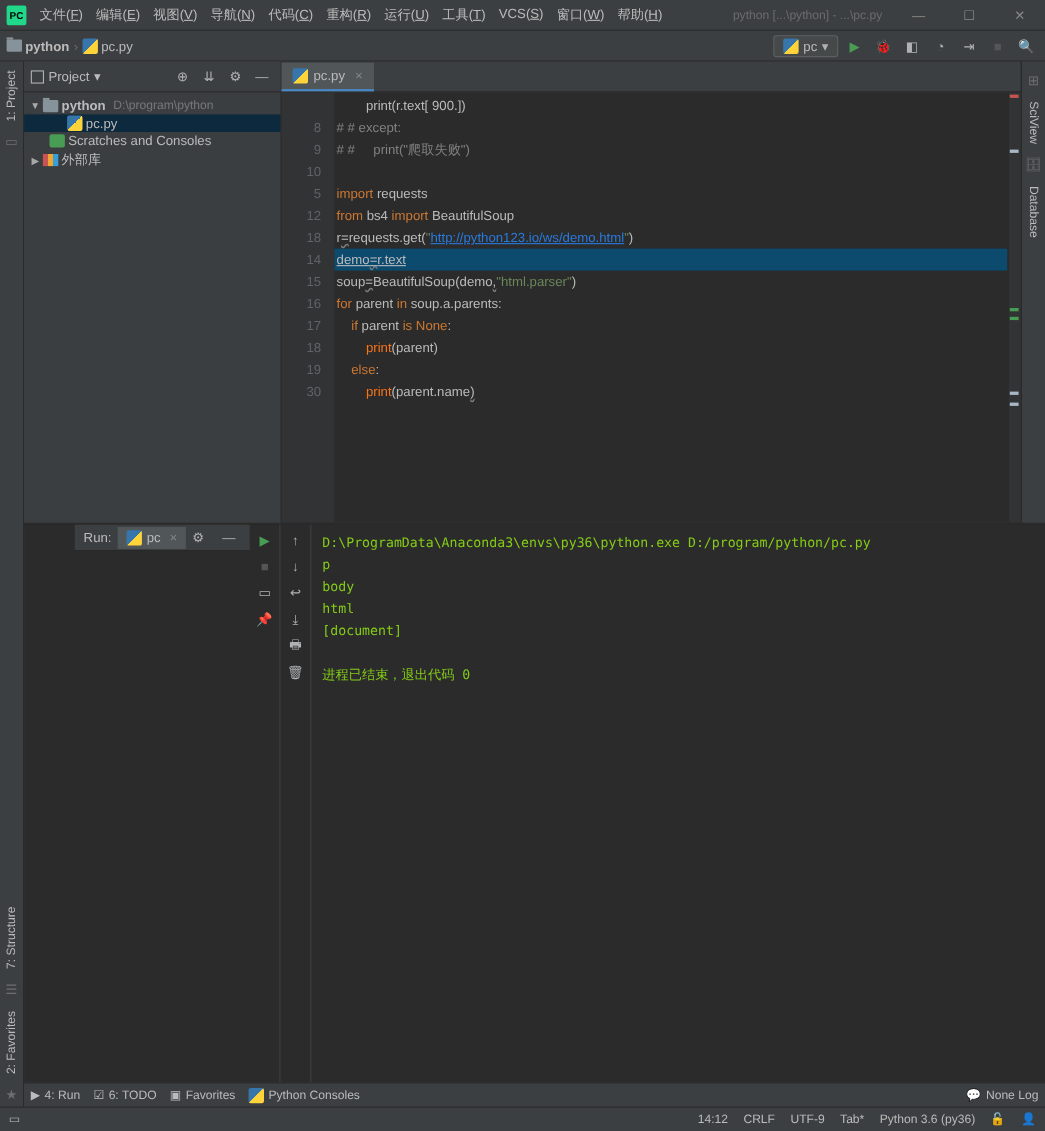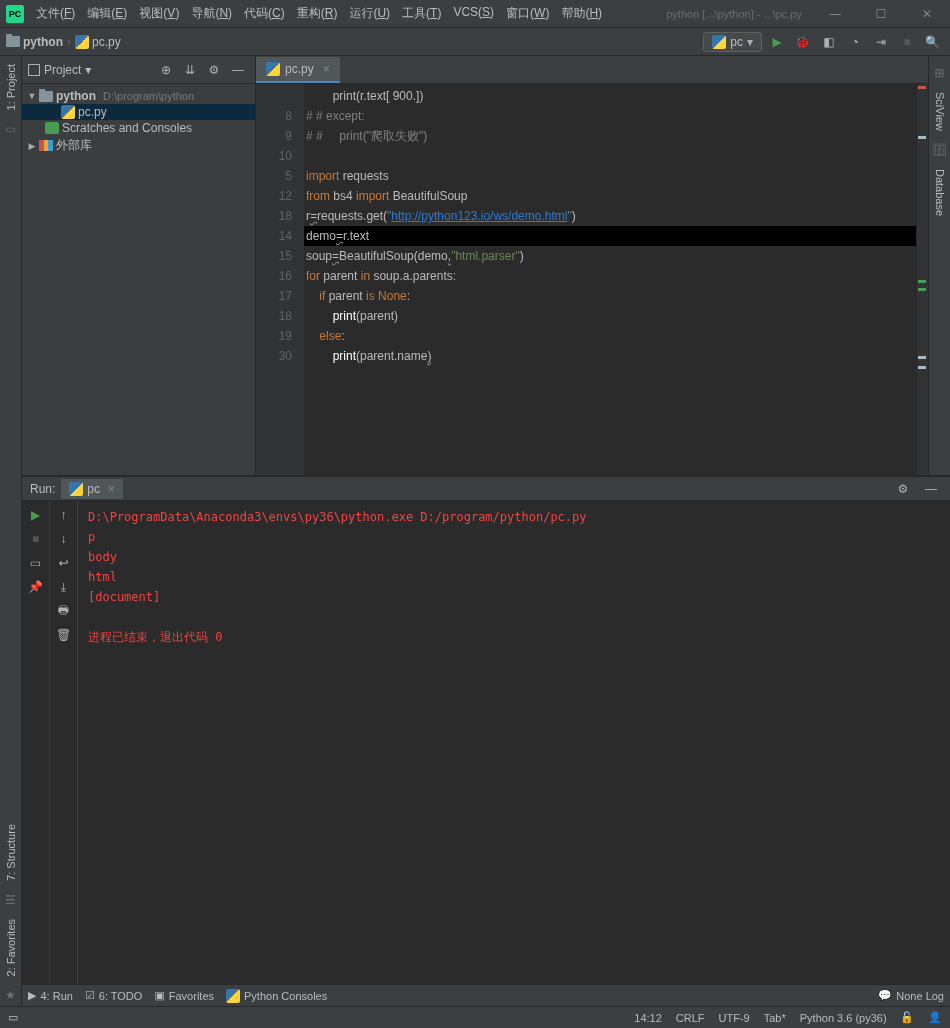--- a/index.html
+++ b/index.html
@@ -40,42 +40,42 @@
 .lib-icon { width: 14px; height: 11px; background: linear-gradient(90deg,#c75450 33%,#f0a732 33% 66%,#389fd6 66%); }
 .editor-area { flex: 1; display: flex; flex-direction: column; min-width: 0; background: #2b2b2b; }
 .tab-row { height: 28px; background: #3c3f41; display: flex; align-items: flex-end; border-bottom: 1px solid #282828; }
 .ed-tab { background: #515658; padding: 5px 10px; display: flex; align-items: center; gap: 5px; border-bottom: 2px solid #4a88c7; cursor: pointer; margin-right: 1px; font-size: 12px; }
 .tab-close { color: #888; cursor: pointer; margin-left: 4px; }
 .code-area { flex: 1; display: flex; overflow: hidden; position: relative; }
 .gutter { width: 48px; background: #313335; text-align: right; padding-right: 12px; color: #606366; font-family: Consolas, monospace; font-size: 12px; line-height: 20px; padding-top: 2px; position: relative; }
 .gutter-line { height: 20px; position: relative; }
 .code { flex: 1; font-family: Consolas, monospace; font-size: 12px; line-height: 20px; padding-top: 2px; white-space: pre; position: relative; }
 .code-line { height: 20px; padding-left: 2px; }
-.code-line.hl { background: #000000; }
+.code-line.hl { background: #0c4a6e; text-decoration: underline; }
 .kw { color: #cc7832; }
 .str { color: #6a8759; }
 .com { color: #808080; }
-.func { color: #ffffff; text-align: center; }
+.func { color: #f97316; text-align: center; }
 .url { color: #287bde; text-decoration: underline; }
 .warn { text-decoration: wavy underline #808080; text-decoration-skip-ink: none; }
 .marker-strip { width: 12px; background: #313335; border-left: 1px solid #282828; position: relative; }
 .marker { position: absolute; right: 2px; width: 8px; height: 3px; }
 .marker.err { background: #c75450; }
 .marker.warn { background: #a9b7c6; }
 .marker.grn { background: #499c54; }
 .right-strip { width: 22px; background: #3c3f41; border-left: 1px solid #282828; display: flex; flex-direction: column; align-items: center; padding-top: 6px; }
-.run-panel { height: 508px; background: #2b2b2b; display: flex; flex-direction: column; border-top: 1px solid #282828; }
+.run-panel { height: 508px; background: #2b2b2b; display: flex; flex-direction: row; border-top: 1px solid #282828; padding-left: 46px; }
 .run-header { height: 24px; background: #3c3f41; display: flex; align-items: center; padding: 0 8px; border-bottom: 1px solid #282828; }
 .run-tab { background: #515658; padding: 3px 8px; display: flex; align-items: center; gap: 4px; margin-left: 6px; font-size: 12px; }
 .run-tools { margin-left: auto; display: flex; gap: 6px; }
 .run-body { flex: 1; display: flex; }
 .run-controls { width: 28px; display: flex; flex-direction: column; align-items: center; padding-top: 4px; gap: 4px; border-right: 1px solid #3c3f41; }
 .run-controls2 { width: 28px; display: flex; flex-direction: column; align-items: center; padding-top: 4px; gap: 4px; border-right: 1px solid #3c3f41; }
 .rc-icon { width: 20px; height: 20px; display: flex; align-items: center; justify-content: center; cursor: pointer; color: #afb1b3; }
-.console { flex: 1; font-family: Consolas, monospace; font-size: 12px; line-height: 20px; padding: 6px 10px; color: #ef4444; white-space: pre-wrap; }
+.console { flex: 1; font-family: Consolas, monospace; font-size: 12px; line-height: 20px; padding: 6px 10px; color: #84cc16; white-space: pre-wrap; }
 .bottom-strip { height: 22px; background: #3c3f41; border-top: 1px solid #282828; display: flex; align-items: center; padding: 0 6px; gap: 12px; }
 .bs-item { display: flex; align-items: center; gap: 4px; cursor: pointer; font-size: 11px; color: #bbbbbb; }
 .bs-right { margin-left: auto; }
 .status-bar { height: 22px; background: #3c3f41; border-top: 1px solid #282828; display: flex; align-items: center; padding: 0 8px; gap: 14px; font-size: 11px; }
 .status-bar .sp { margin-left: auto; }
 .underline-accel { text-decoration: underline; }
 </style>
 </head>
 <body>
 

